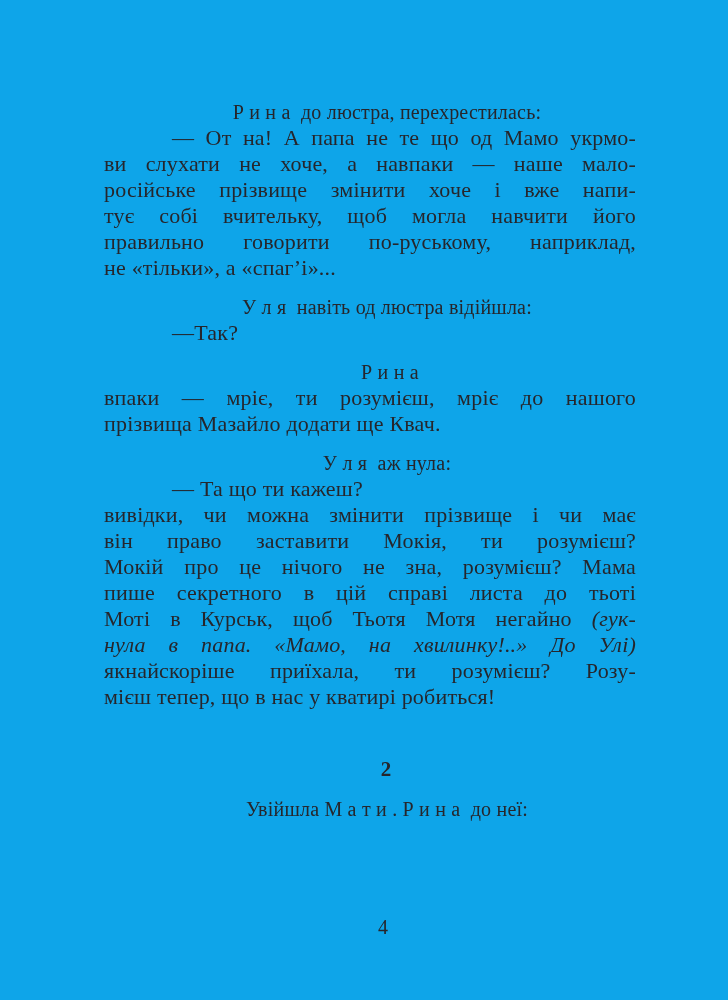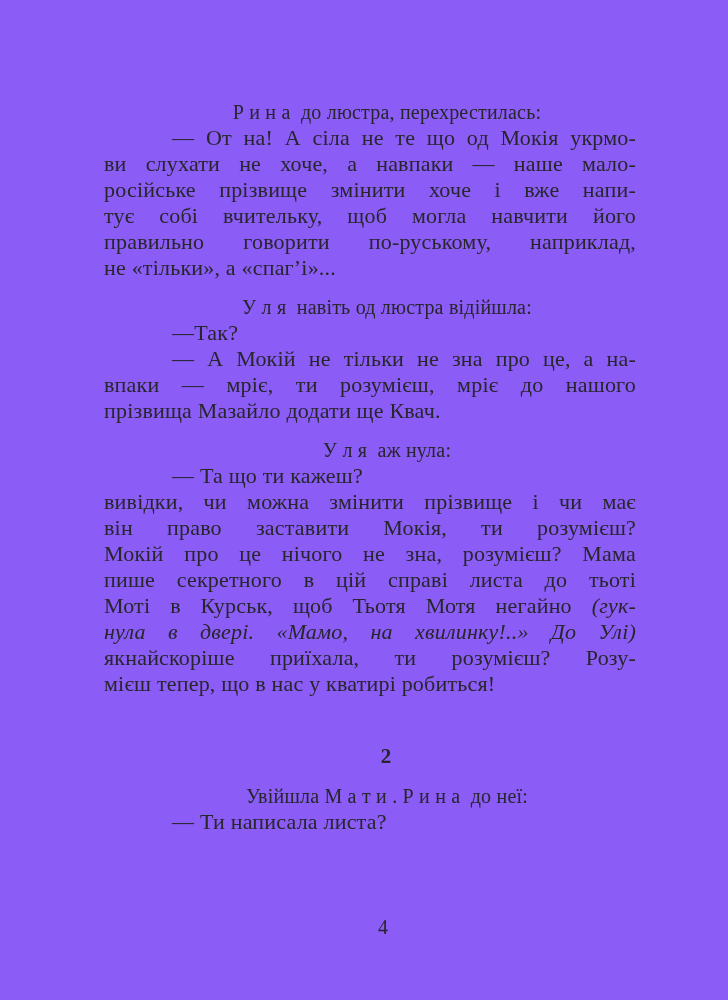--- a/index.html
+++ b/index.html
@@ -4,21 +4,21 @@
 <style>
   html, body {
     margin: 0;
     padding: 0;
     background: #e8e8e8;
   }
   .page {
     position: relative;
     width: 728px;
     height: 1000px;
-    background: #8b5cf6;
+    background: #0ea5e9;
     overflow: hidden;
     font-family: "Liberation Serif", "DejaVu Serif", serif;
     color: #26262c;
   }
   .text-block {
     position: absolute;
     left: 104px;
     top: 86px;
     width: 532px;
     font-size: 22px;
@@ -63,50 +63,47 @@
     line-height: 26px;
   }
 </style>
 </head>
 <body>
 
 <div class="page">
   <div class="text-block">
       <div class="direction">Р и н а  до люстра, перехрестилась:</div>
       <div class="paragraph">
-        <div class="line first"><span>— От на! А сіла не те що од Мокія укрмо-</span></div>
+        <div class="line first"><span>— От на! А папа не те що од Мамо укрмо-</span></div>
         <div class="line"><span>ви слухати не хоче, а навпаки — наше мало-</span></div>
         <div class="line"><span>російське прізвище змінити хоче і вже напи-</span></div>
         <div class="line"><span>тує собі вчительку, щоб могла навчити його</span></div>
         <div class="line"><span>правильно говорити по-руському, наприклад,</span></div>
         <div class="line last"><span>не «тільки», а «спаг’і»...</span></div>
       </div>
       <div class="direction">У л я  навіть од люстра відійшла:</div>
       <div class="paragraph">
         <div class="line first last"><span>—Так?</span></div>
       </div>
+      <div class="direction name">Р и н а</div>
       <div class="paragraph">
-        <div class="line first"><span>— А Мокій не тільки не зна про це, а на-</span></div>
         <div class="line"><span>впаки — мріє, ти розумієш, мріє до нашого</span></div>
         <div class="line last"><span>прізвища Мазайло додати ще Квач.</span></div>
       </div>
       <div class="direction">У л я  аж нула:</div>
       <div class="paragraph">
         <div class="line first last"><span>— Та що ти кажеш?</span></div>
       </div>
       <div class="paragraph">
         <div class="line"><span>вивідки, чи можна змінити прізвище і чи має</span></div>
         <div class="line"><span>він право заставити Мокія, ти розумієш?</span></div>
         <div class="line"><span>Мокій про це нічого не зна, розумієш? Мама</span></div>
         <div class="line"><span>пише секретного в цій справі листа до тьоті</span></div>
         <div class="line"><span>Моті в Курськ, щоб Тьотя Мотя негайно </span><span class="it">(гук-</span></div>
-        <div class="line"><span class="it">нула в двері. «Мамо, на хвилинку!..» До Улі)</span></div>
+        <div class="line"><span class="it">нула в папа. «Мамо, на хвилинку!..» До Улі)</span></div>
         <div class="line"><span>якнайскоріше приїхала, ти розумієш? Розу-</span></div>
         <div class="line last"><span>мієш тепер, що в нас у кватирі робиться!</span></div>
       </div>
       <div class="section-number">2</div>
       <div class="direction">Увійшла М а т и . Р и н а  до неї:</div>
-      <div class="paragraph">
-        <div class="line first last"><span>— Ти написала листа?</span></div>
-      </div>
     </div>
   <div class="folio">4</div>
 </div>
 
 </body></html>

